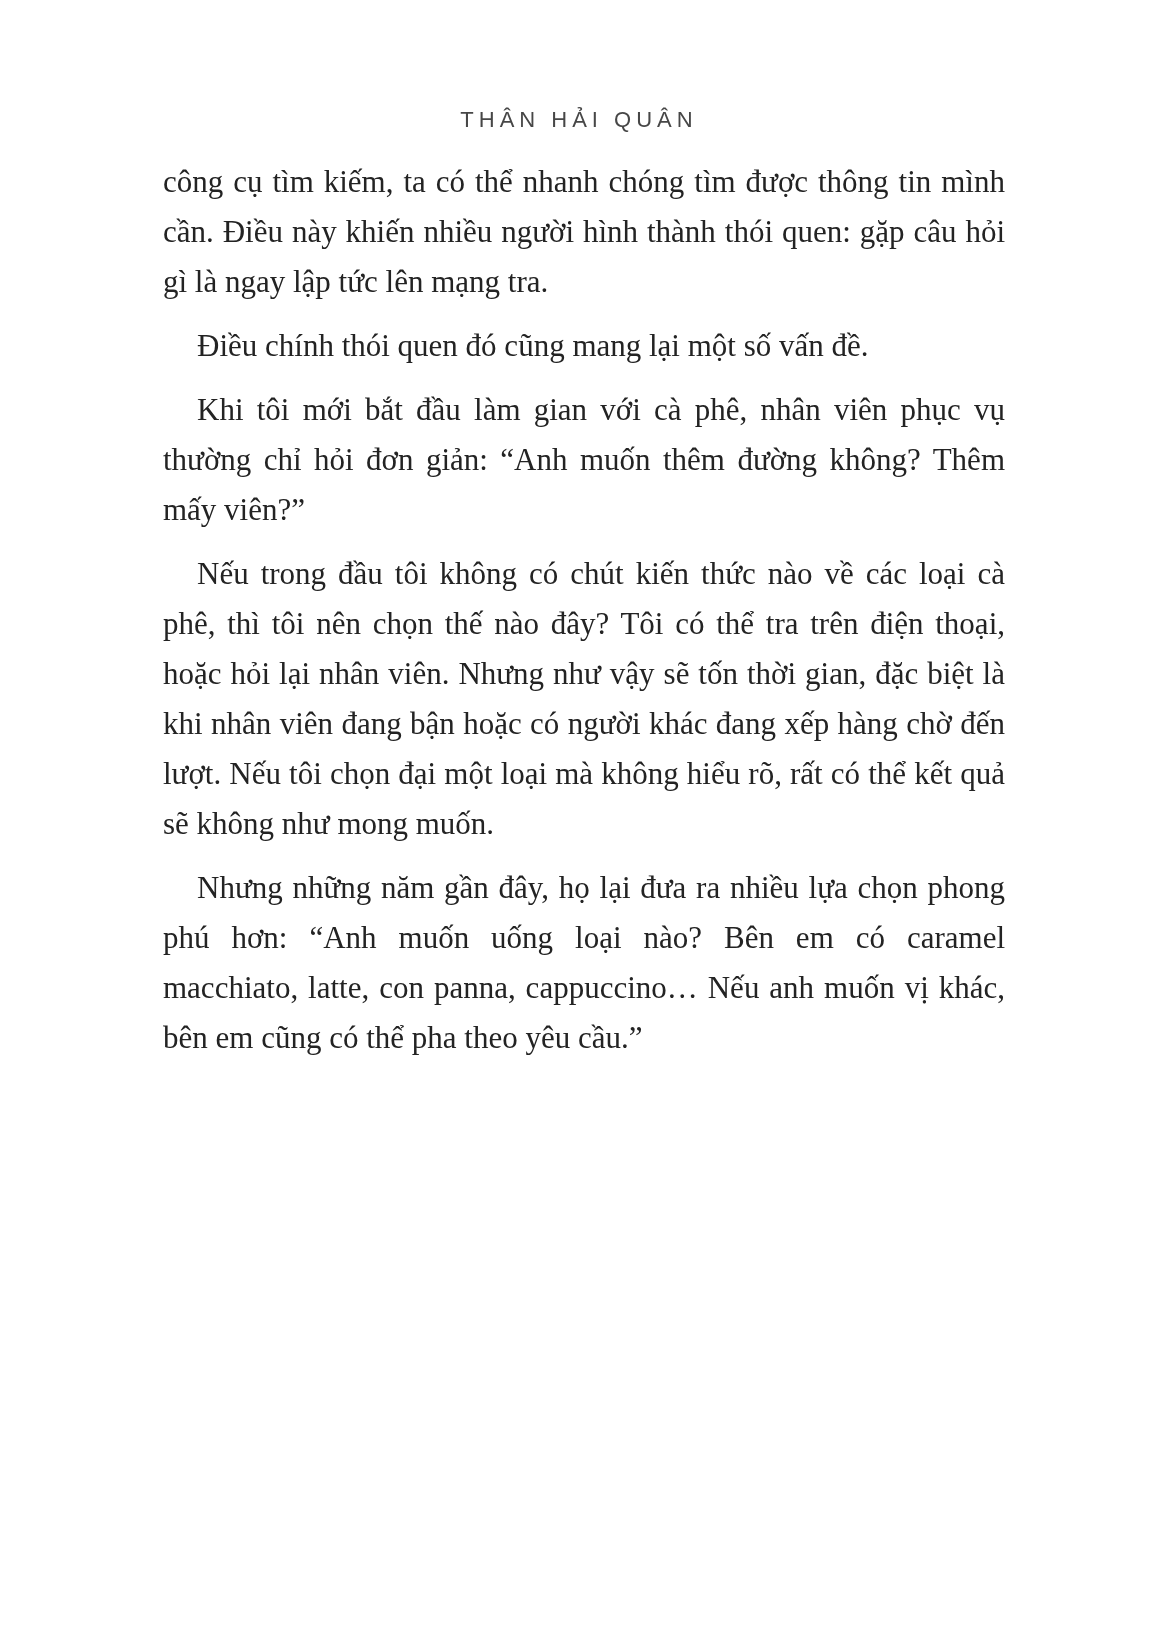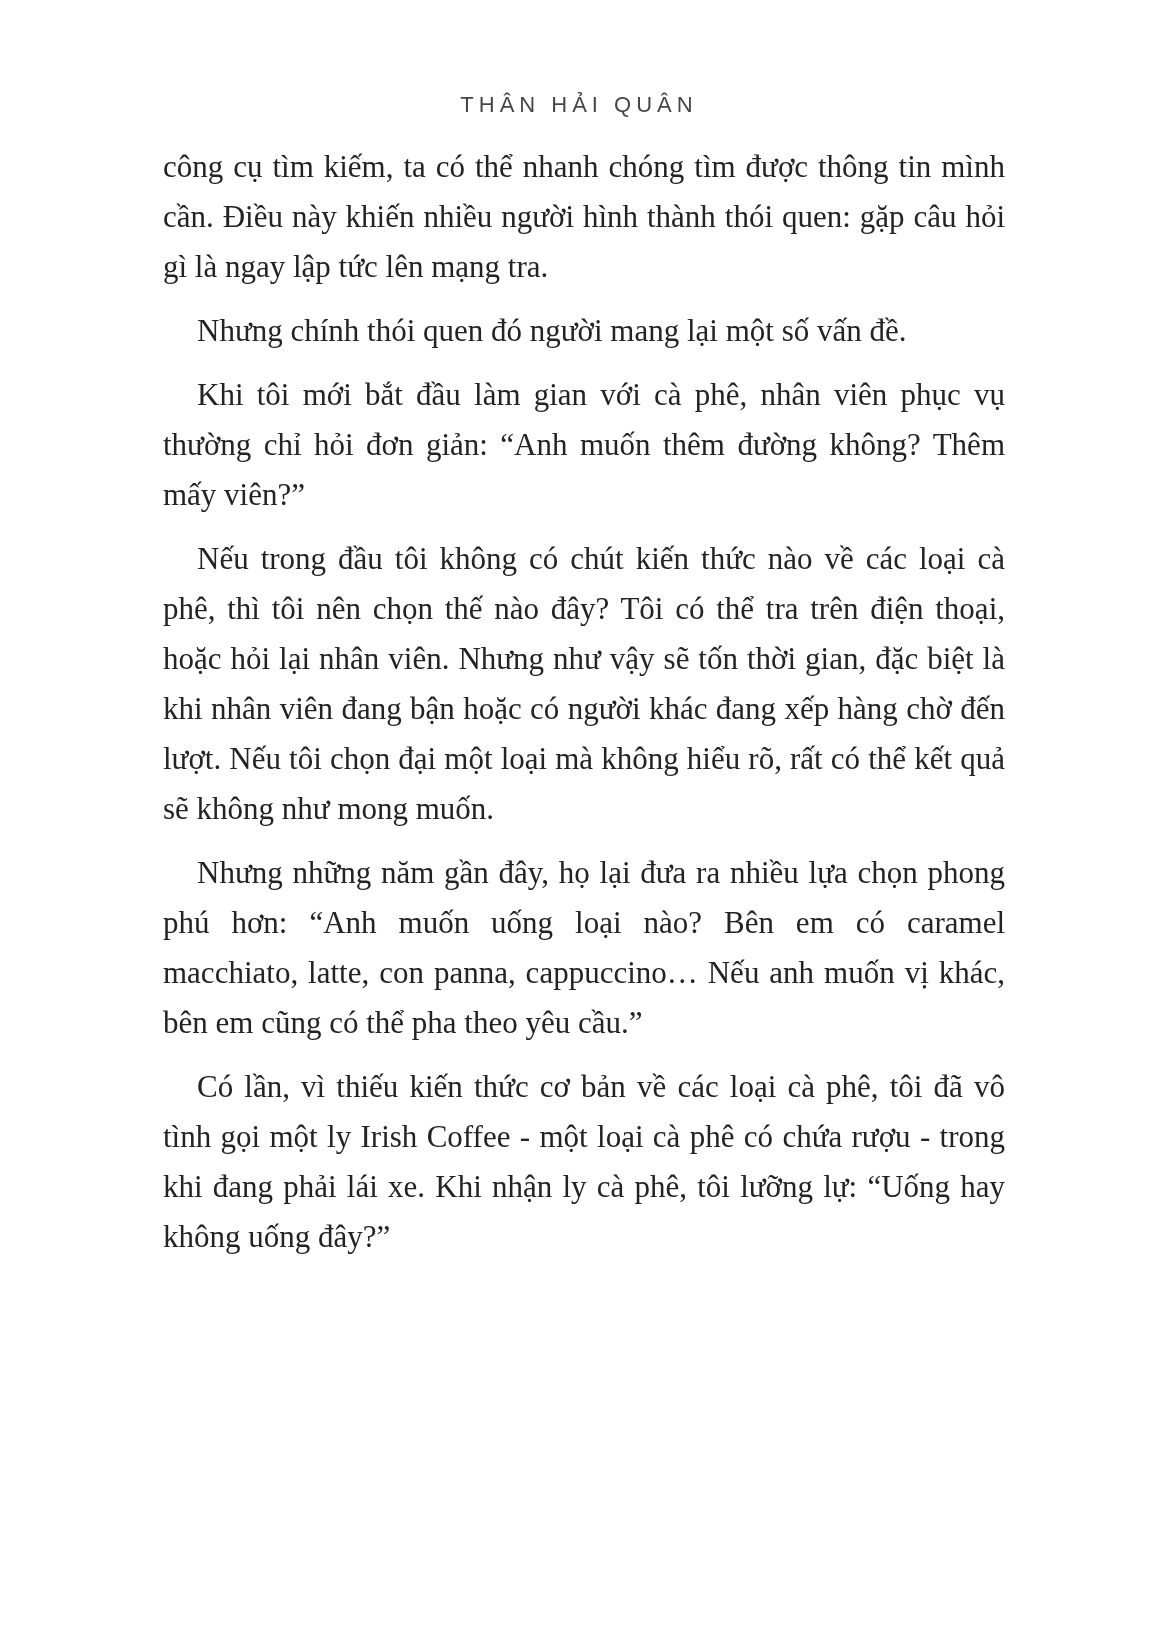--- a/index.html
+++ b/index.html
@@ -1,21 +1,21 @@
 <!DOCTYPE html>
 <html style="--page-bg: #ffffff; --body-text: #232323; --header-text: #474747; --footer-bg: #ededed; --footer-number: #636363; --footer-divider: #9b9b9b; --footer-brand: #8b8e91; --footer-logo: #8c8c8c;"><head>
 <meta charset="utf-8">
 <style>
   html, body { margin: 0; padding: 0; background: #ffffff; }
 
   .page {
     position: relative;
     width: 1158px;
     height: 1322px;
-    margin: 0 auto;
+    margin: 15px auto;
     background: var(--page-bg, #ffffff);
     overflow: hidden;
     font-family: "Liberation Serif", serif;
   }
 
   .running-head {
     position: absolute;
     top: 92px;
     left: 0;
     width: 100%;
@@ -76,25 +76,24 @@
 <body>
 
 <div class="page">
 
   <header>
     <div class="running-head">THÂN HẢI QUÂN</div>
   </header>
 
   <main class="body-text">
     <p>công cụ tìm kiếm, ta có thể nhanh chóng tìm được thông tin mình cần. Điều này khiến nhiều người hình thành thói quen: gặp câu hỏi gì là ngay lập tức lên mạng tra.</p>
-    <p class="indent">Nhưng chính thói quen đó người mang lại một số vấn đề.</p>
+    <p class="indent">Điều chính thói quen đó cũng mang lại một số vấn đề.</p>
     <p class="indent">Khi tôi mới bắt đầu làm gian với cà phê, nhân viên phục vụ thường chỉ hỏi đơn giản: “Anh muốn thêm đường không? Thêm mấy viên?”</p>
     <p class="indent">Nếu trong đầu tôi không có chút kiến thức nào về các loại cà phê, thì tôi nên chọn thế nào đây? Tôi có thể tra trên điện thoại, hoặc hỏi lại nhân viên. Nhưng như vậy sẽ tốn thời gian, đặc biệt là khi nhân viên đang bận hoặc có người khác đang xếp hàng chờ đến lượt. Nếu tôi chọn đại một loại mà không hiểu rõ, rất có thể kết quả sẽ không như mong muốn.</p>
     <p class="indent">Nhưng những năm gần đây, họ lại đưa ra nhiều lựa chọn phong phú hơn: “Anh muốn uống loại nào? Bên em có caramel macchiato, latte, con panna, cappuccino… Nếu anh muốn vị khác, bên em cũng có thể pha theo yêu cầu.”</p>
-    <p class="indent">Có lần, vì thiếu kiến thức cơ bản về các loại cà phê, tôi đã vô tình gọi một ly Irish Coffee - một loại cà phê có chứa rượu - trong khi đang phải lái xe. Khi nhận ly cà phê, tôi lưỡng lự: “Uống hay không uống đây?”</p>
   </main>
 
   <footer>
     <div class="footer-pill">
       <span class="page-num">39</span>
       <span class="footer-divider"></span>
       <span class="brand">YMATE</span>
       <svg class="logo" width="40" height="38" viewBox="0 0 40 38" aria-hidden="true">
         <g fill="var(--footer-logo, #8c8c8c)">
           <circle cx="20" cy="4" r="3.4"></circle>

